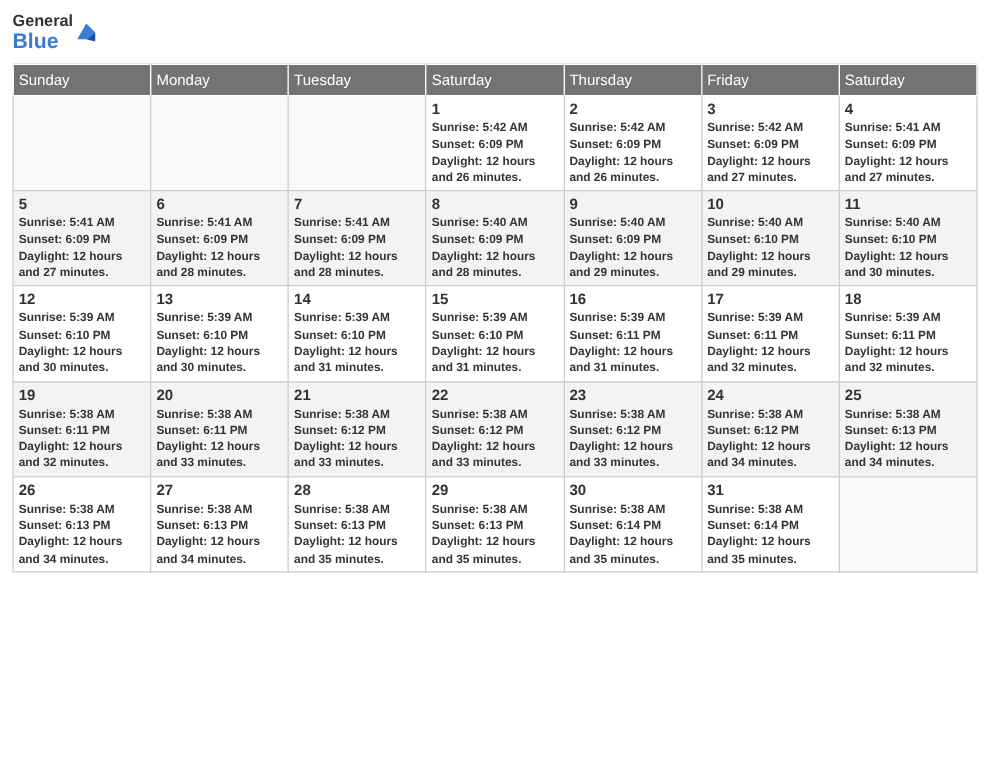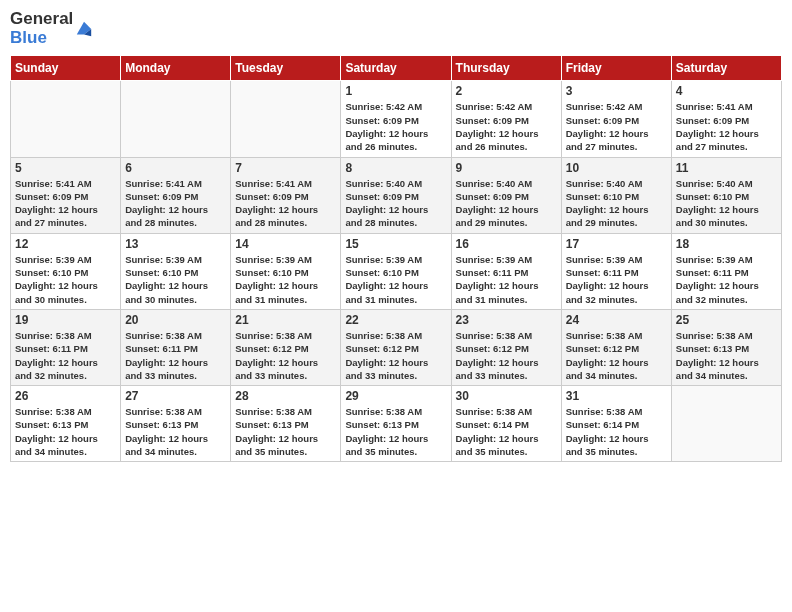--- a/index.html
+++ b/index.html
@@ -46,24 +46,24 @@
     }
     .location {
       font-size: 14px;
       color: #555;
     }
     .calendar {
       width: 100%;
       border-collapse: collapse;
     }
     .calendar th {
-      background: #b91c1c;
+      background: #737373;
       color: #fff;
       font-size: 12px;
-      font-weight: bold;
+      font-weight: normal;
       padding: 5px 4px;
       text-align: left;
       border: 1px solid #fff;
     }
     .calendar td {
       border: 1px solid #ccc;
       vertical-align: top;
       padding: 3px 4px;
       width: calc(100%/7);
       min-height: 70px;
@@ -89,21 +89,21 @@
       background: #f3f3f3;
     }
   </style>
 </head>
 <body>
 
 <div class="page">
   <div class="header">
     <div class="logo">
       <div class="logo-text">
-        <span style="font-size:17px;font-weight:bold;color:#333;line-height:1.1;">General</span>
+        <span style="font-size:13px;font-weight:bold;color:#333;line-height:1.1;">General</span>
         <span style="font-size:17px;font-weight:bold;color:#3a7bd5;line-height:1.1;">Blue</span>
       </div>
       <svg class="logo-icon" viewBox="0 0 20 20" xmlns="http://www.w3.org/2000/svg">
         <polygon points="2,16 10,2 18,10 10,16" fill="#3a7bd5"></polygon>
         <polygon points="10,16 18,10 18,18" fill="#1a4fa0"></polygon>
       </svg>
     </div>
   </div>
 
   <table class="calendar">

